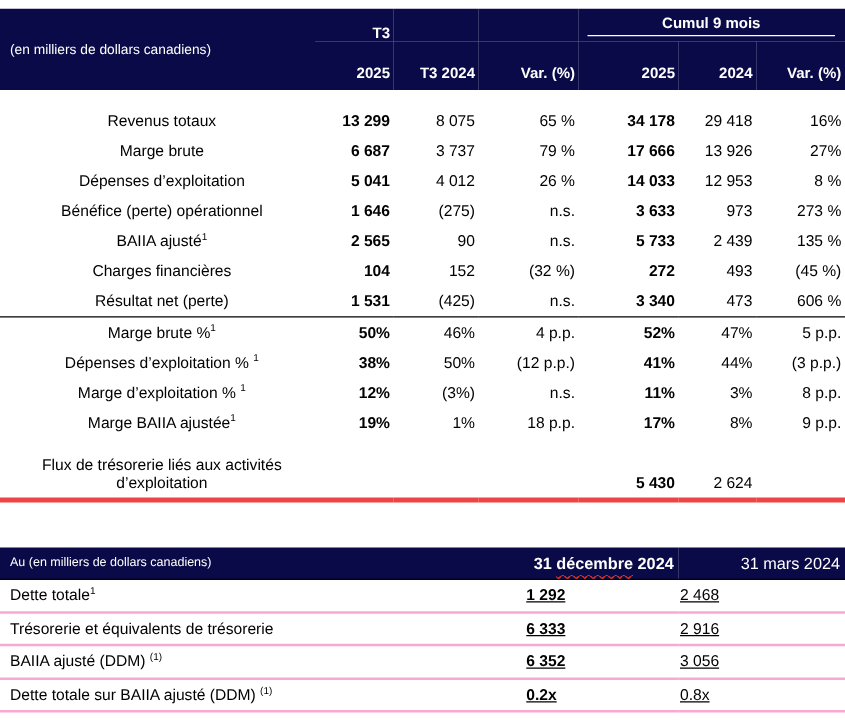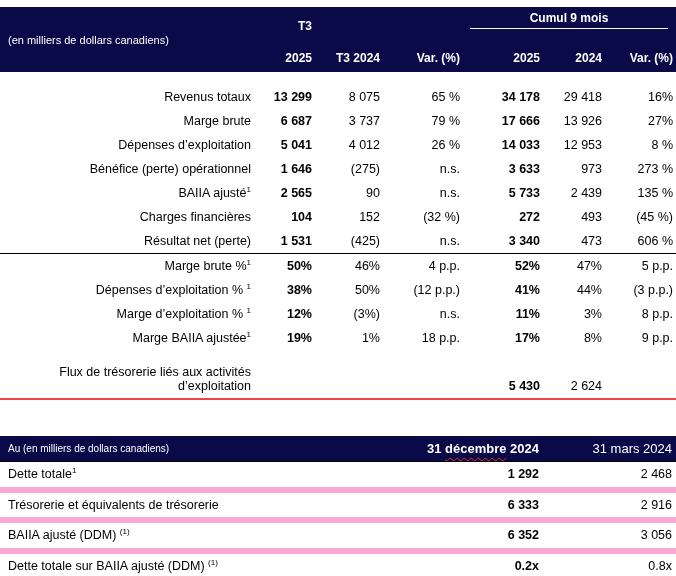--- a/index.html
+++ b/index.html
@@ -34,27 +34,27 @@
     vertical-align: middle;
   }
   .t1 th.cumul { text-align: center; vertical-align: top; padding: 0; }
   .t1 th.cumul .cumul-wrap {
     margin: 4px 8px 0 7px;
     padding-bottom: 3px;
     border-bottom: 1px solid #ffffff;
     text-align: center;
   }
   .t1 td { font-size: 12.5px; height: 22px; vertical-align: middle; }
-  .t1 td.lbl { padding-left: 8px; text-align: right; }
+  .t1 td.lbl { padding-left: 8px; text-align: center; }
   .t1 td.num { text-align: right; padding-right: 3px; }
   .t1 td.b { font-weight: bold; }
   #t1-body tr:first-child td { padding-top: 14px; }
   #t1-body tr.divider td { border-bottom: 1px solid #000; }
   #t1-body tr.tall td { height: 42px; vertical-align: bottom; padding-bottom: 5px; }
-  #t1-body tr:last-child td { border-bottom: 2px solid #ef4444; }
+  #t1-body tr:last-child td { border-bottom: 4px solid #ef4444; }
 
   
   .t2 { margin-top: 36px; }
   .t2 thead th {
     background: #0a0a48;
     color: #fff;
     height: 25px;
     font-size: 13px;
     text-align: right;
     padding: 0 4px 0 0;
@@ -69,23 +69,23 @@
   }
   .t2 th.c1 { font-weight: bold; }
   .t2 th.c2 { font-weight: normal; }
   .squig {
     text-decoration: underline;
     text-decoration-style: wavy;
     text-decoration-color: #e03020;
     text-decoration-thickness: 1px;
     text-underline-offset: 4px;
   }
-  .t2 td { font-size: 12.5px; height: 22.5px; border-bottom: 6px solid #f9a8d4; vertical-align: middle; margin-top: 20px; }
+  .t2 td { font-size: 12.5px; height: 22.5px; border-bottom: 2px solid #f9a8d4; vertical-align: middle; margin-top: 20px; }
   .t2 td.lbl { padding-left: 8px; text-align: left; }
-  .t2 td.num { text-align: right; padding-right: 4px; }
+  .t2 td.num { text-align: left; padding-right: 4px; text-decoration: underline; }
   .t2 td.b { font-weight: bold; }
 </style>
 </head>
 <body>
 
 <div class="page">
 
   <table class="t1">
     <colgroup>
       <col style="width:252px">

